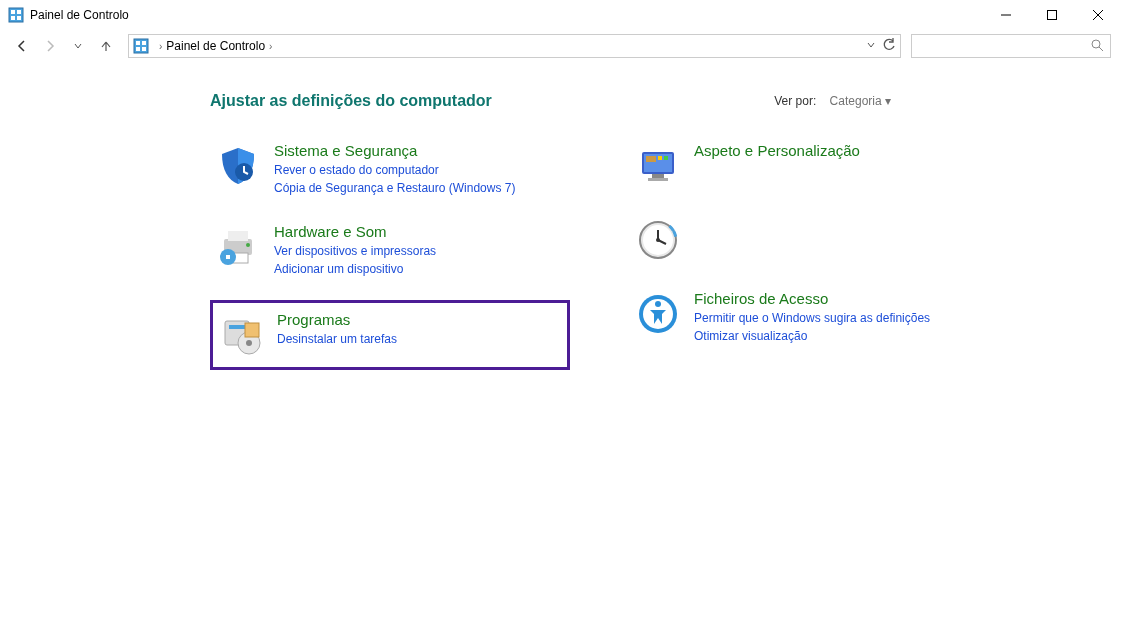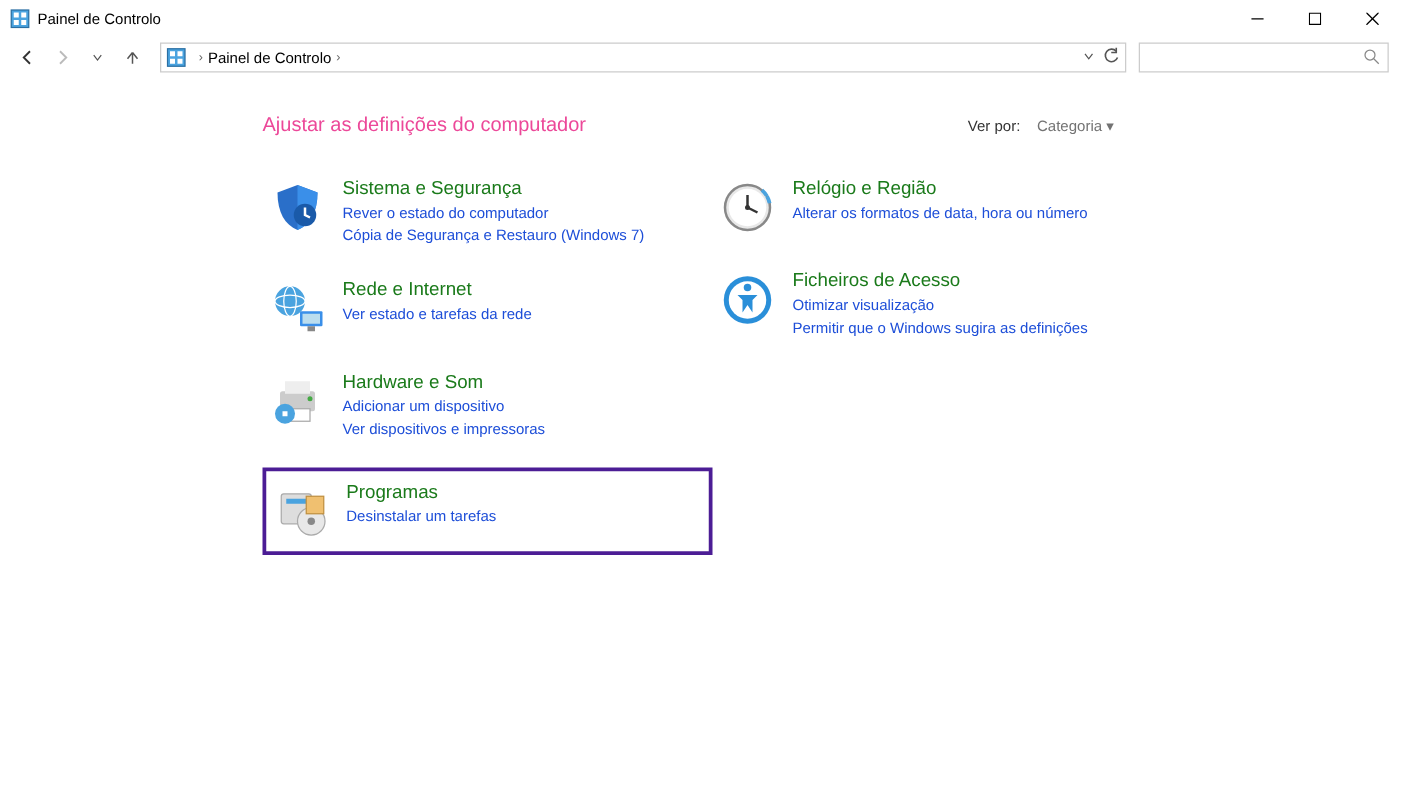--- a/index.html
+++ b/index.html
@@ -15,25 +15,25 @@
 .nav-arrow { width: 24px; height: 24px; display:flex; align-items:center; justify-content:center; color:#555; cursor:pointer; }
 .nav-arrow.disabled { color:#bbb; }
 .addr-bar { flex: 1; height: 24px; border: 1px solid #ccc; display: flex; align-items: center; padding: 0 4px; margin: 0 6px; font-size: 12px; }
 .addr-icon { width: 16px; height: 16px; margin-right: 6px; }
 .addr-sep { color: #666; padding: 0 4px; font-size: 10px; }
 .addr-refresh-group { display:flex; align-items:center; margin-left:auto; color:#555; gap:6px; }
 .search-box { width: 200px; height: 24px; border: 1px solid #ccc; display: flex; align-items: center; padding: 0 6px; font-size: 12px; color:#888; }
 .search-box .mag { margin-left:auto; color:#888; }
 
 .content { padding: 30px 70px 0 210px; position: relative; }
-.heading { color: #ec4899; font-size: 16px; font-weight: normal; margin-bottom: 28px; }
+.heading { color: #0f766e; font-size: 16px; font-weight: bold; margin-bottom: 28px; }
 .viewby { position: absolute; right: 230px; top: 32px; font-size: 12px; color: #333; }
 .viewby a { color: #737373; text-decoration: none; margin-left: 10px; }
 
-.cols { display: flex; }
+.cols { display: flex; gap: 60px; }
 .col { width: 360px; }
 .cat { display: flex; margin-bottom: 18px; padding: 4px; }
 .cat.highlight { border: 3px solid #4c1d95; padding: 8px 4px; }
 .cat-icon { width: 48px; height: 48px; flex-shrink: 0; margin-right: 12px; display:flex; align-items:center; justify-content:center; }
 .cat-body { }
 .cat-title { color: #1a7a1a; font-size: 15px; margin-bottom: 2px; cursor: pointer; }
 .cat-link { color: #1d4ed8; font-size: 12px; display: block; line-height: 1.5; cursor: pointer; }
 .cat-link .shield { display:inline-block; vertical-align:middle; margin-right:3px; }
 </style>
 </head>
@@ -144,52 +144,36 @@
               <path d="M28 22 L28 28 L32 30" stroke="#fff" stroke-width="2" fill="none"></path>
             </svg>
         </div>
         <div class="cat-body">
           <div class="cat-title">Sistema e Segurança</div>
           <a class="cat-link">Rever o estado do computador</a>
           <a class="cat-link">Cópia de Segurança e Restauro (Windows 7)</a>
         </div>
       </div>
 
-      <div class="cat">
-        <div class="cat-icon">
-          <svg width="44" height="44">
-              <circle cx="16" cy="16" r="12" fill="#4aa3df"></circle>
-              <ellipse cx="16" cy="16" rx="12" ry="5" fill="none" stroke="#fff" stroke-width="1"></ellipse>
-              <ellipse cx="16" cy="16" rx="5" ry="12" fill="none" stroke="#fff" stroke-width="1"></ellipse>
-              <rect x="24" y="24" width="18" height="12" rx="1" fill="#3a8fe9"></rect>
-              <rect x="26" y="26" width="14" height="8" fill="#bde"></rect>
-              <rect x="30" y="36" width="6" height="4" fill="#888"></rect>
-            </svg>
-        </div>
-        <div class="cat-body">
-          <div class="cat-title">Rede e Internet</div>
-          <a class="cat-link">Ver estado e tarefas da rede</a>
-        </div>
-      </div>
 
       <div class="cat">
         <div class="cat-icon">
           <svg width="44" height="44">
               <rect x="8" y="14" width="28" height="16" rx="2" fill="#ccc"></rect>
               <rect x="12" y="6" width="20" height="10" fill="#eee"></rect>
               <rect x="12" y="28" width="20" height="10" fill="#fff" stroke="#aaa"></rect>
               <circle cx="32" cy="20" r="2" fill="#4a4"></circle>
               <circle cx="12" cy="32" r="8" fill="#4aa3df"></circle>
               <rect x="10" y="30" width="4" height="4" fill="#fff"></rect>
             </svg>
         </div>
         <div class="cat-body">
           <div class="cat-title">Hardware e Som</div>
+          <a class="cat-link">Ver dispositivos e impressoras</a>
           <a class="cat-link">Adicionar um dispositivo</a>
-          <a class="cat-link">Ver dispositivos e impressoras</a>
         </div>
       </div>
 
       <div class="cat highlight">
         <div class="cat-icon">
           <svg width="44" height="44">
               <rect x="6" y="8" width="24" height="24" rx="2" fill="#ddd" stroke="#aaa"></rect>
               <rect x="10" y="12" width="16" height="4" fill="#4aa3df"></rect>
               <circle cx="30" cy="30" r="11" fill="#e8e8e8" stroke="#aaa"></circle>
               <circle cx="30" cy="30" r="3" fill="#888"></circle>
@@ -200,49 +184,61 @@
           <div class="cat-title">Programas</div>
           <a class="cat-link">Desinstalar um tarefas</a>
         </div>
       </div>
 
     </div>
 
     <div class="col">
 
 
+      <div class="cat">
+        <div class="cat-icon">
+          <svg width="44" height="44">
+              <rect x="6" y="8" width="32" height="22" rx="2" fill="#3a5fc9"></rect>
+              <rect x="8" y="10" width="28" height="18" fill="#5a8fe9"></rect>
+              <rect x="10" y="12" width="10" height="6" fill="#c94"></rect>
+              <rect x="22" y="12" width="4" height="4" fill="#fc0"></rect>
+              <rect x="28" y="12" width="4" height="4" fill="#4c4"></rect>
+              <rect x="16" y="30" width="12" height="4" fill="#888"></rect>
+              <rect x="12" y="34" width="20" height="3" fill="#aaa"></rect>
+            </svg>
+        </div>
+        <div class="cat-body">
+          <div class="cat-title">Aspeto e Personalização</div>
+        </div>
+      </div>
 
       <div class="cat">
         <div class="cat-icon">
           <svg width="44" height="44">
               <circle cx="22" cy="22" r="18" fill="#e8e8e8" stroke="#888" stroke-width="2"></circle>
               <circle cx="22" cy="22" r="15" fill="#fff"></circle>
               <line x1="22" y1="22" x2="22" y2="12" stroke="#333" stroke-width="2"></line>
               <line x1="22" y1="22" x2="30" y2="26" stroke="#333" stroke-width="2"></line>
               <circle cx="22" cy="22" r="2" fill="#333"></circle>
               <circle cx="22" cy="22" r="18" fill="none" stroke="#4aa3df" stroke-width="3" stroke-dasharray="6 100" transform="rotate(-30 22 22)"></circle>
             </svg>
         </div>
-        <div class="cat-body">
-          <div class="cat-title">Relógio e Região</div>
-          <a class="cat-link">Alterar os formatos de data, hora ou número</a>
-        </div>
       </div>
 
       <div class="cat">
         <div class="cat-icon">
           <svg width="44" height="44">
               <circle cx="22" cy="22" r="19" fill="#2a8fd9"></circle>
               <circle cx="22" cy="22" r="15" fill="#fff"></circle>
               <circle cx="22" cy="12" r="3" fill="#2a8fd9"></circle>
               <path d="M14 18 L30 18 L26 22 L26 32 L22 26 L18 32 L18 22 Z" fill="#2a8fd9"></path>
             </svg>
         </div>
         <div class="cat-body">
           <div class="cat-title">Ficheiros de Acesso</div>
+          <a class="cat-link">Permitir que o Windows sugira as definições</a>
           <a class="cat-link">Otimizar visualização</a>
-          <a class="cat-link">Permitir que o Windows sugira as definições</a>
         </div>
       </div>
 
     </div>
   </div>
 </div>
 
 </body></html>

